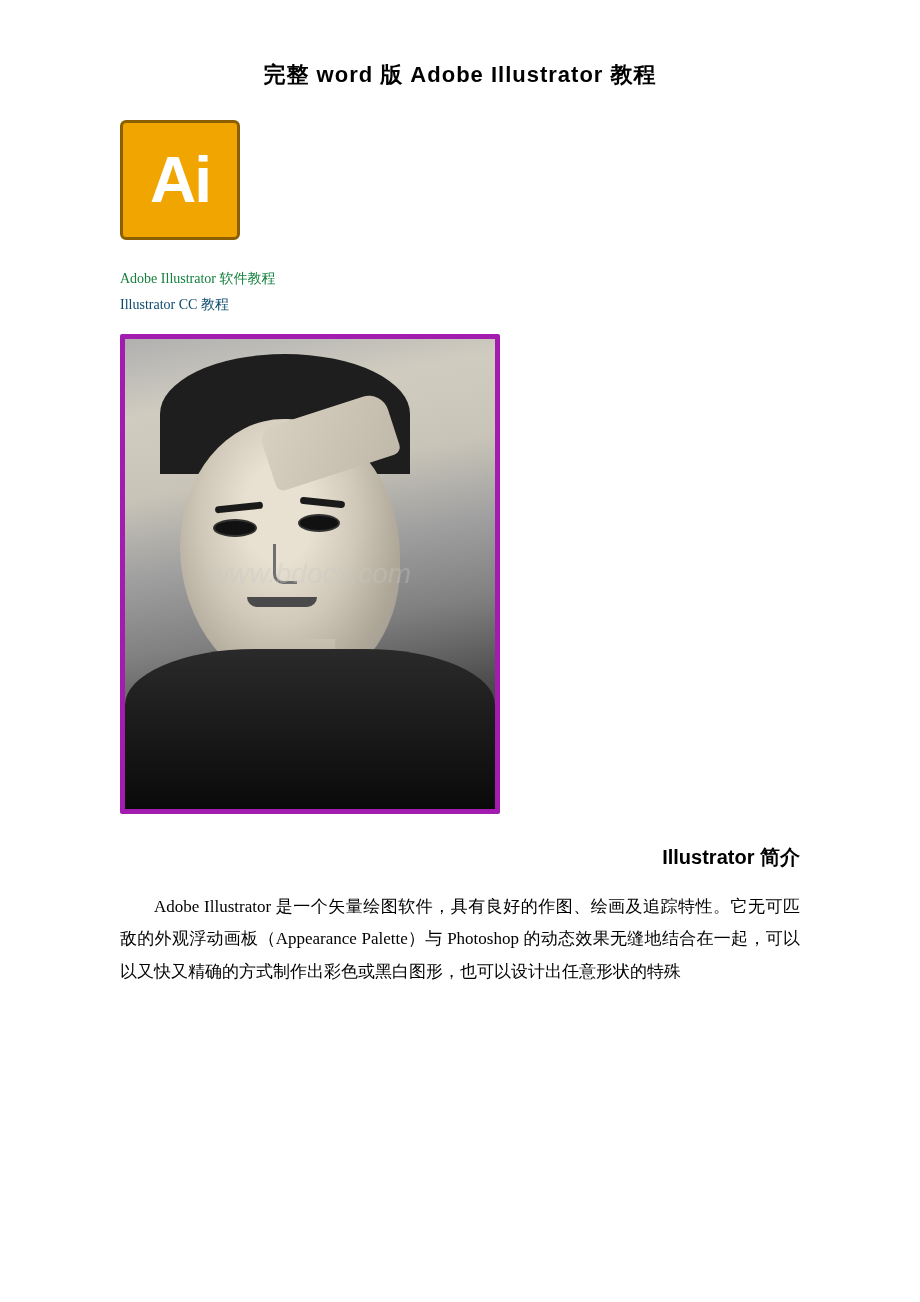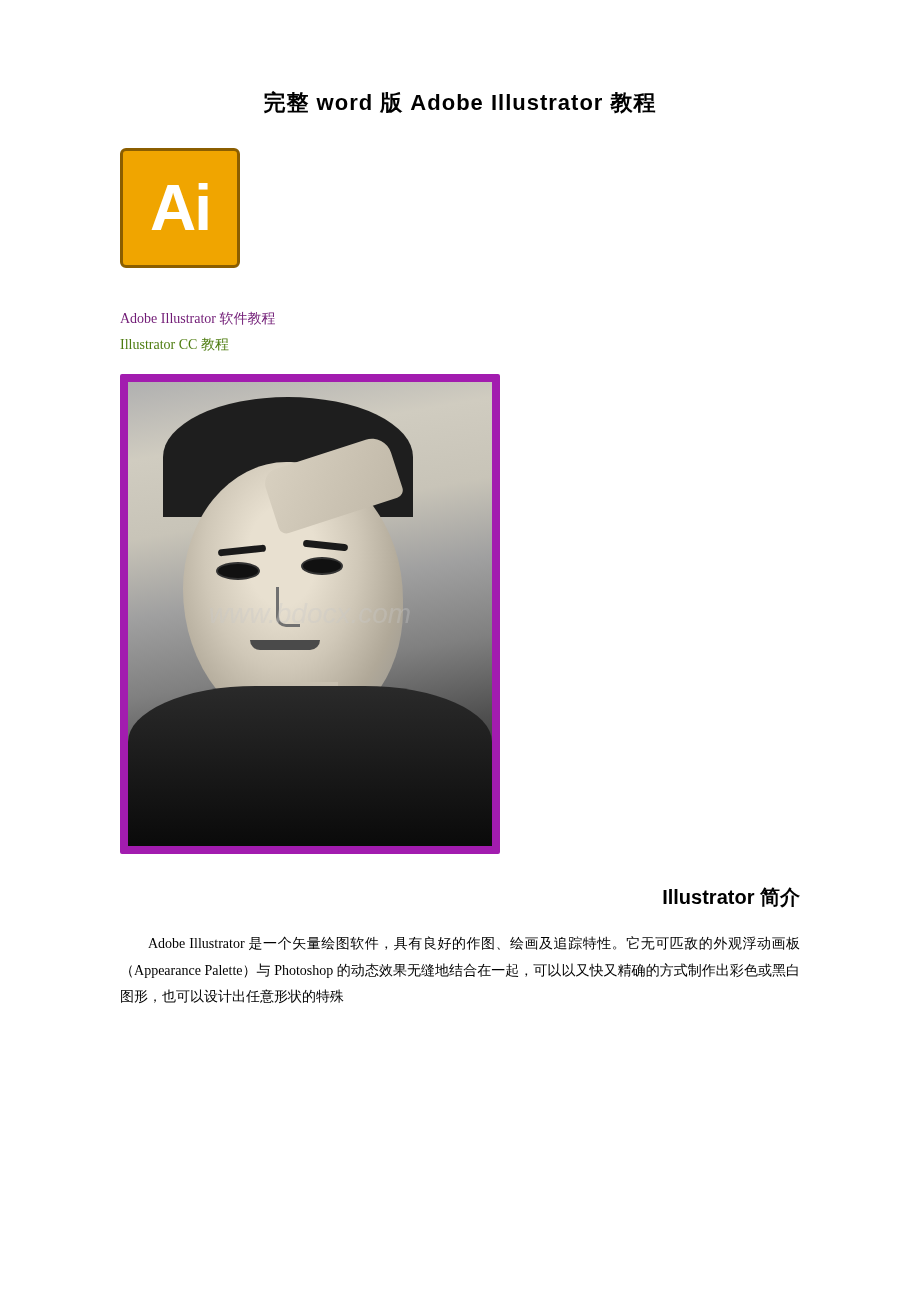--- a/index.html
+++ b/index.html
@@ -13,69 +13,69 @@
       font-family: "SimSun", "宋体", serif;
       color: #000000;
       width: 920px;
       min-height: 1302px;
     }
 
     .page {
       width: 920px;
       min-height: 1302px;
       background: #ffffff;
-      padding: 88px 120px 60px 120px;
+      padding: 60px 120px 60px 120px;
     }
 
     .page-title {
       text-align: center;
       font-size: 22px;
       font-weight: bold;
       font-family: "SimHei", "黑体", sans-serif;
       margin-bottom: 30px;
       letter-spacing: 1px;
     }
 
     .ai-logo {
       width: 120px;
       height: 120px;
       background-color: #F0A500;
       border: 3px solid #8B5E00;
       border-radius: 6px;
       display: flex;
       align-items: center;
       justify-content: center;
-      margin-bottom: 42px;
+      margin-bottom: 30px;
     }
 
     .ai-logo-text {
       font-size: 64px;
       font-weight: bold;
       color: #ffffff;
       font-family: "Arial", sans-serif;
       letter-spacing: -2px;
     }
 
     .subtitle1 {
       font-size: 14px;
       margin-bottom: 8px;
-      color: #701a75;
+      color: #15803d;
     }
 
     .subtitle2 {
       font-size: 14px;
       margin-bottom: 20px;
-      color: #4d7c0f;
+      color: #0c4a6e;
     }
 
     .portrait-image {
       width: 380px;
       height: 480px;
       background: #1a1a1a;
-      border: 8px solid #a21caf;
+      border: 5px solid #a21caf;
       border-radius: 2px;
       margin-bottom: 30px;
       position: relative;
       overflow: hidden;
       display: flex;
       align-items: center;
       justify-content: center;
     }
 
     
@@ -119,21 +119,21 @@
 
     .section-title {
       text-align: right;
       font-size: 20px;
       font-weight: bold;
       font-family: "SimHei", "黑体", sans-serif;
       margin-bottom: 20px;
     }
 
     .section-body {
-      font-size: 14px;
+      font-size: 17px;
       line-height: 1.9;
       text-indent: 2em;
       text-align: justify;
     }
   </style>
 </head>
 <body>
 
 <div class="page">
 

